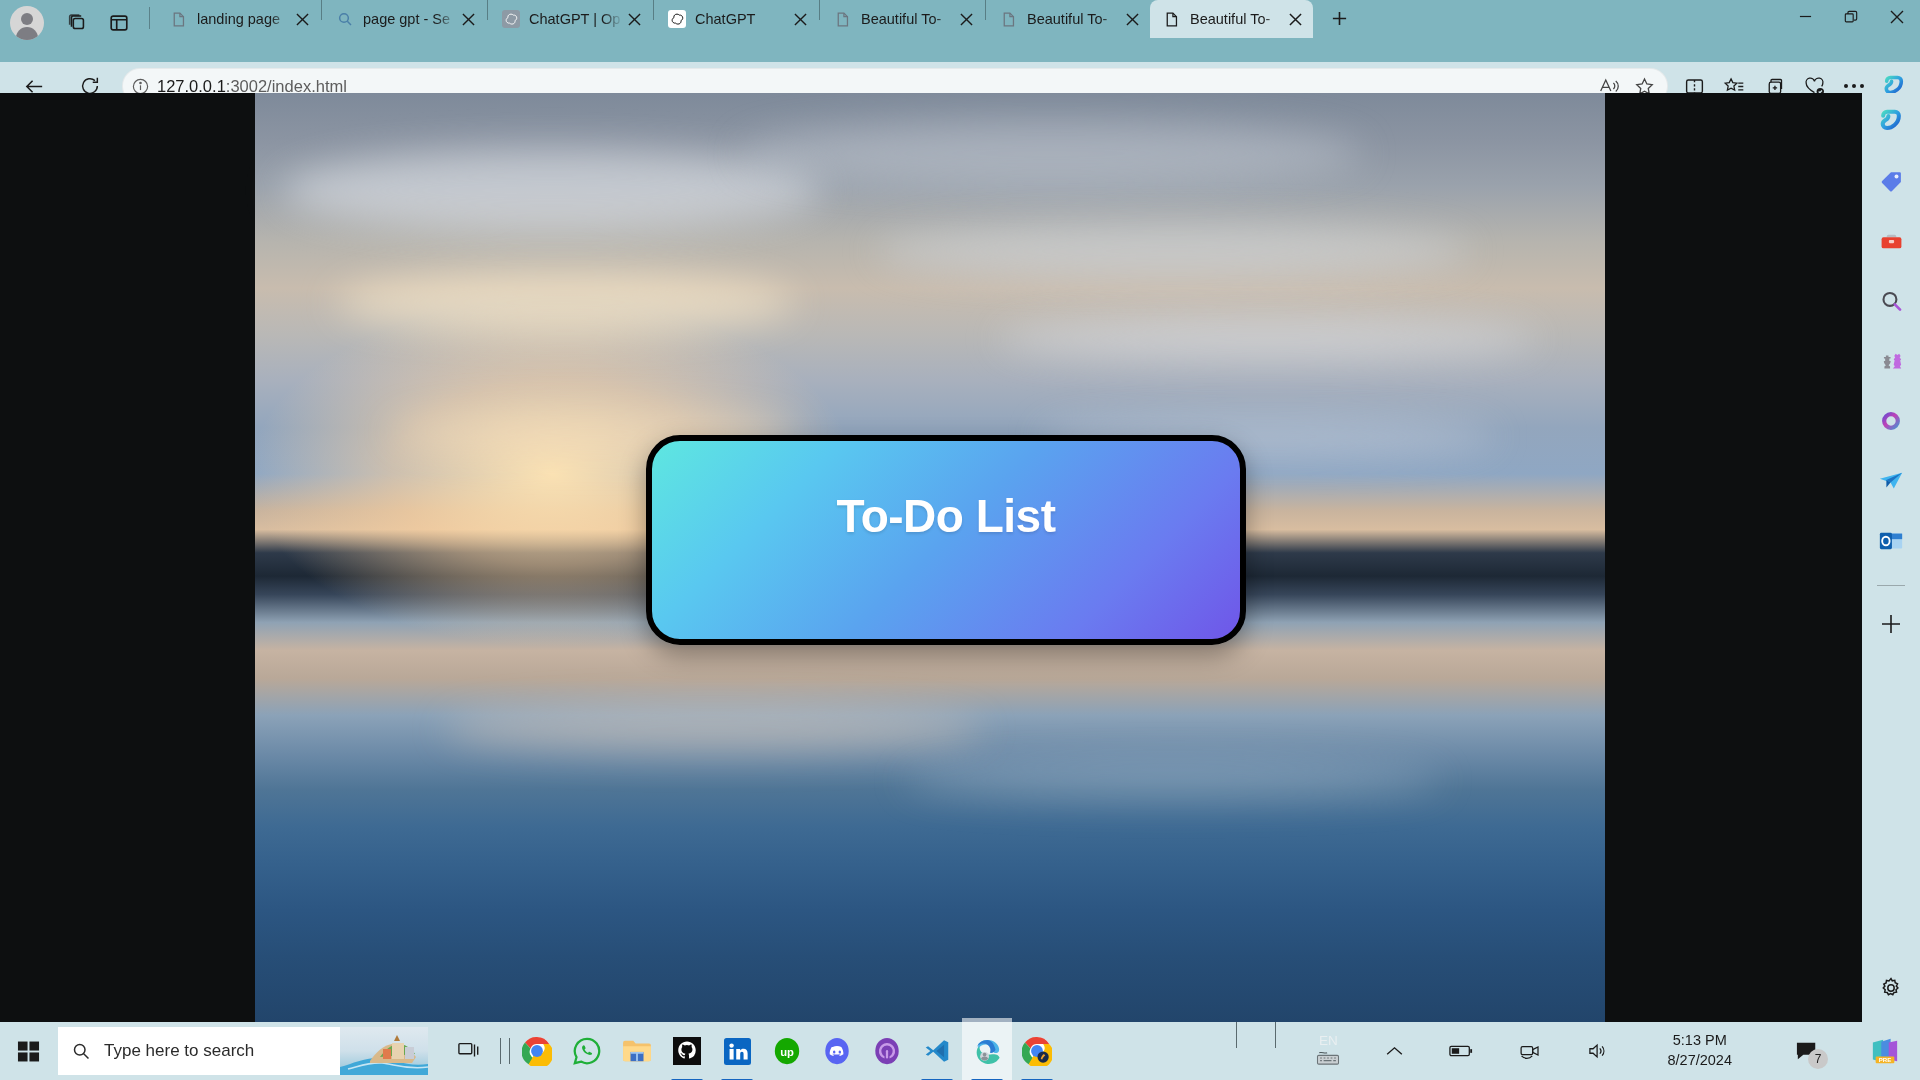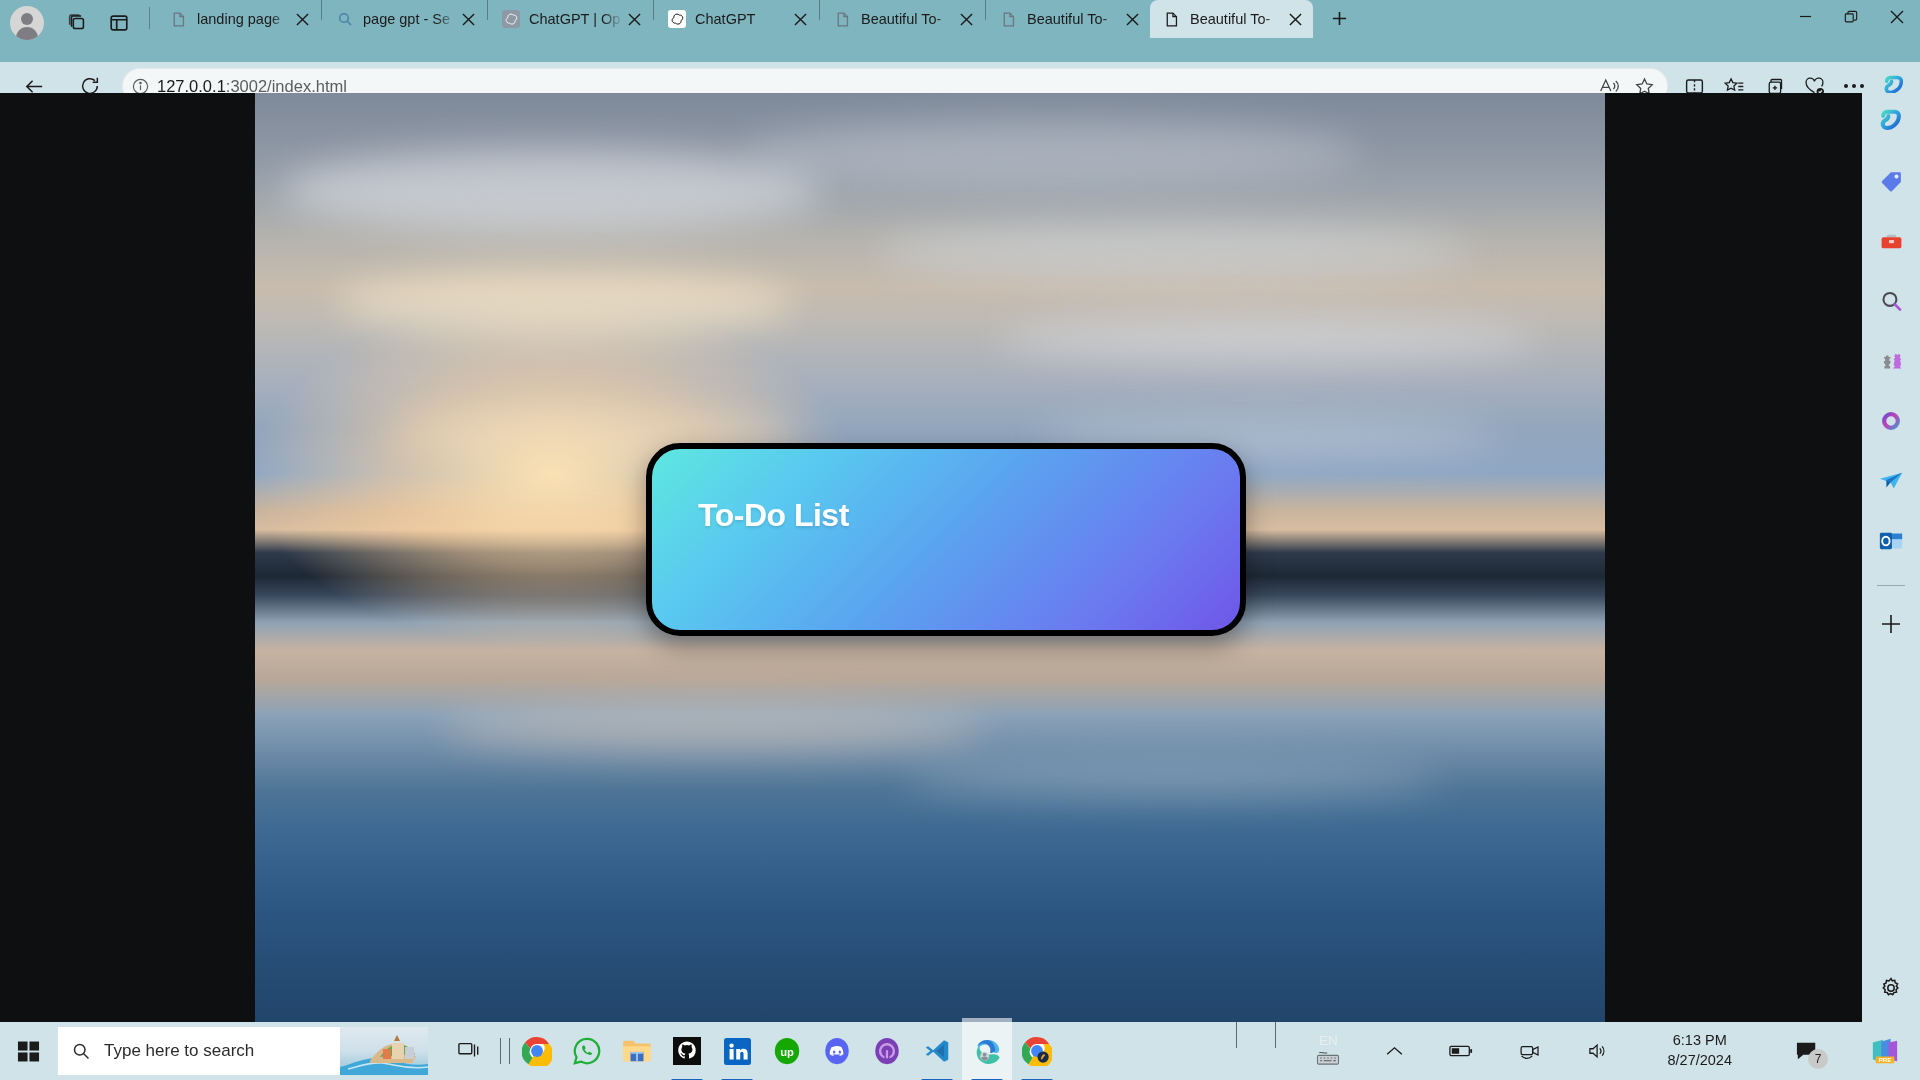--- a/index.html
+++ b/index.html
@@ -180,22 +180,22 @@
     width: 600px;
     margin-left: 30px;
     margin-top: -36px;
     background: linear-gradient(135deg, #5ee7e0 0%, #59c8f0 24%, #5aa3ef 50%, #6a7bf0 78%, #6f56e8 100%);
     border: 6px solid #000000;
     border-radius: 34px;
     padding: 48px 46px 56px 46px;
     box-shadow: 0 10px 26px rgba(0,0,0,0.35);
   }
   .card-title {
-    font-size: 32px; font-weight: bold; color: #ffffff;
-    text-align: left; letter-spacing: -0.5px;
+    font-size: 46px; font-weight: bold; color: #ffffff;
+    text-align: center; letter-spacing: -0.5px;
     margin-bottom: 40px;
     text-shadow: 0 2px 3px rgba(0,0,0,0.12);
   }
   .input-row {
     display: flex; align-items: stretch;
     border: 5px solid #000; border-radius: 12px;
     overflow: hidden; background: #fff;
     height: 62px;
   }
   .task-input {
@@ -791,21 +791,21 @@
       </svg>
     </div>
     <div class="tray-item">
       <svg width="22" height="18" viewBox="0 0 24 20" fill="none" stroke="#1b1b1b" stroke-width="1.4">
         <path d="M3 7.5h3.5L11 3.5v13L6.5 12.5H3z"></path>
         <path d="M14 7a4.5 4.5 0 0 1 0 6M16.6 4.8a8 8 0 0 1 0 10.4"></path>
       </svg>
     </div>
     <div class="tray-item">
       <div class="clock">
-        <div>6:13 PM</div>
+        <div>5:13 PM</div>
         <div>8/27/2024</div>
       </div>
     </div>
     <div class="tray-item">
       <div class="notif">
         <svg width="24" height="22" viewBox="0 0 26 24" fill="#1b1b1b">
           <path d="M2 3h20v13H9l-6 5V16H2z"></path>
         </svg>
         <span class="notif-badge">7</span>
       </div>

